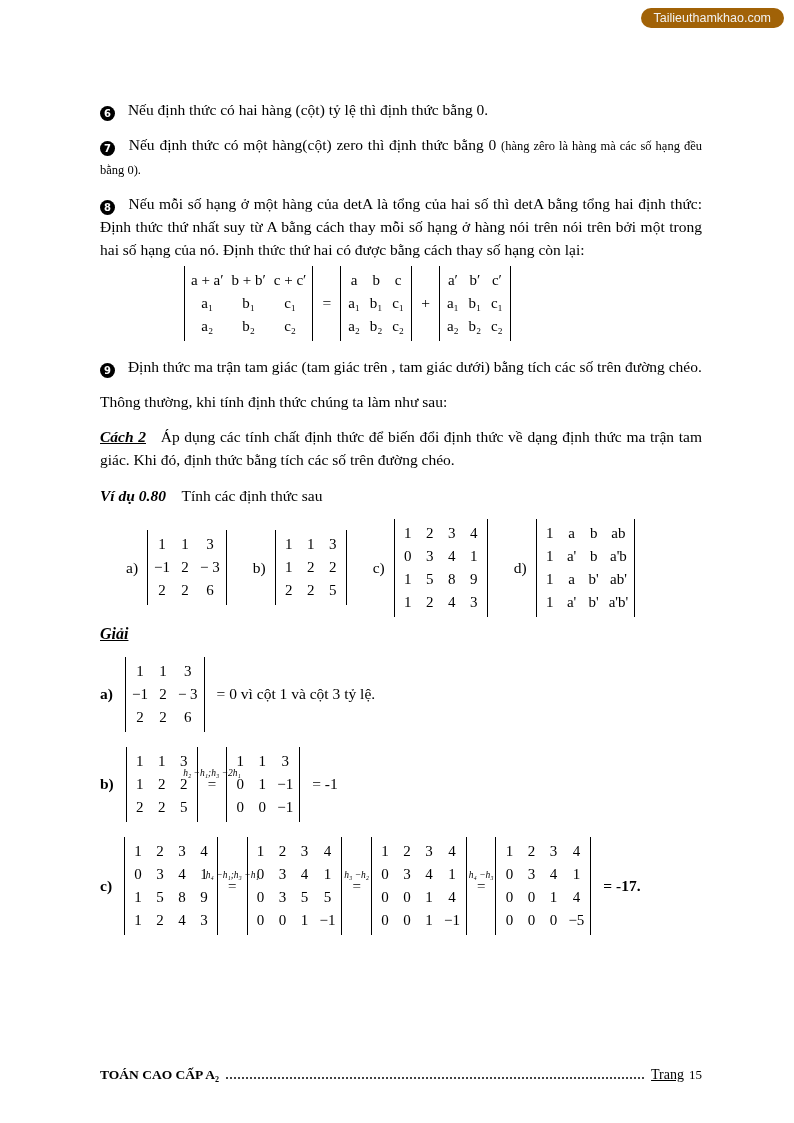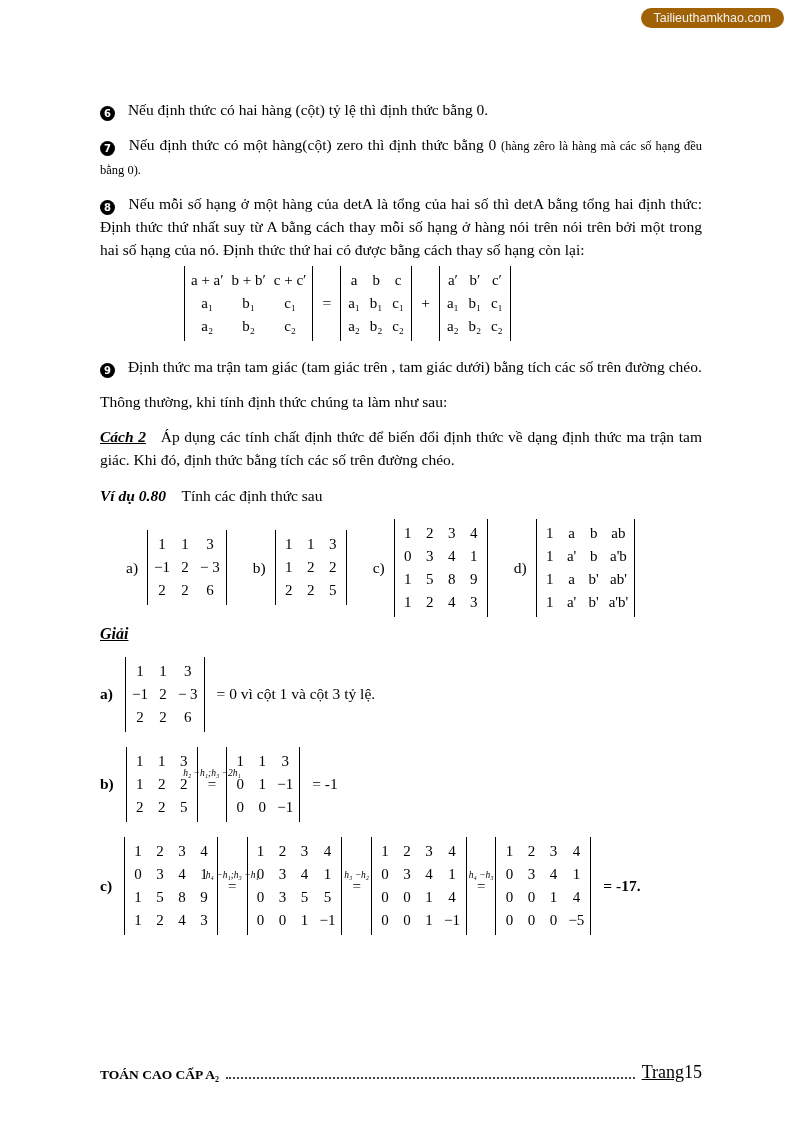--- a/index.html
+++ b/index.html
@@ -66,22 +66,22 @@
   }
   .result{margin-left:5px;}
   .result-bold{margin-left:5px;font-weight:bold;}
   .footer{
     position:absolute;left:100px;right:92px;bottom:40px;
     display:flex;align-items:flex-end;
   }
   .footer-left{font-weight:bold;font-size:13.5px;white-space:nowrap;}
   .footer-dots{flex:1;border-bottom:2px dotted #444;margin:0 7px 4px;}
   .footer-right{white-space:nowrap;}
-  .trang{font-size:18px;text-decoration:underline;}
-  .pagenum{font-size:18px;}
+  .trang{font-size:14px;text-decoration:underline;}
+  .pagenum{font-size:13px;margin-left:5px;}
 </style>
 </head>
 <body>
 
 <div class="page">
 
   <div class="watermark">Tailieuthamkhao.com</div>
 
   <div class="content">
 

